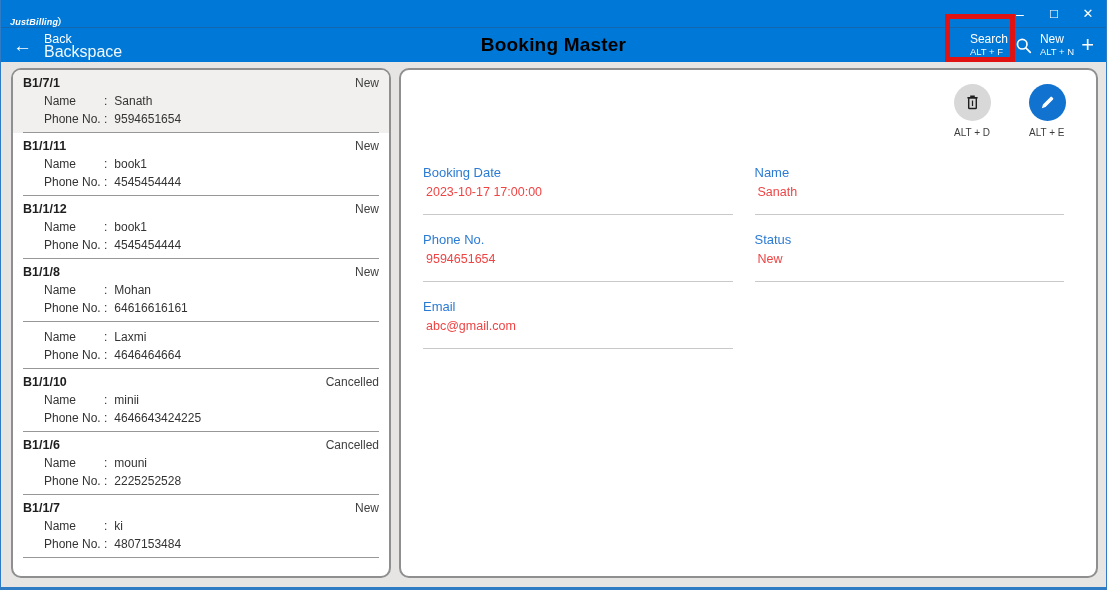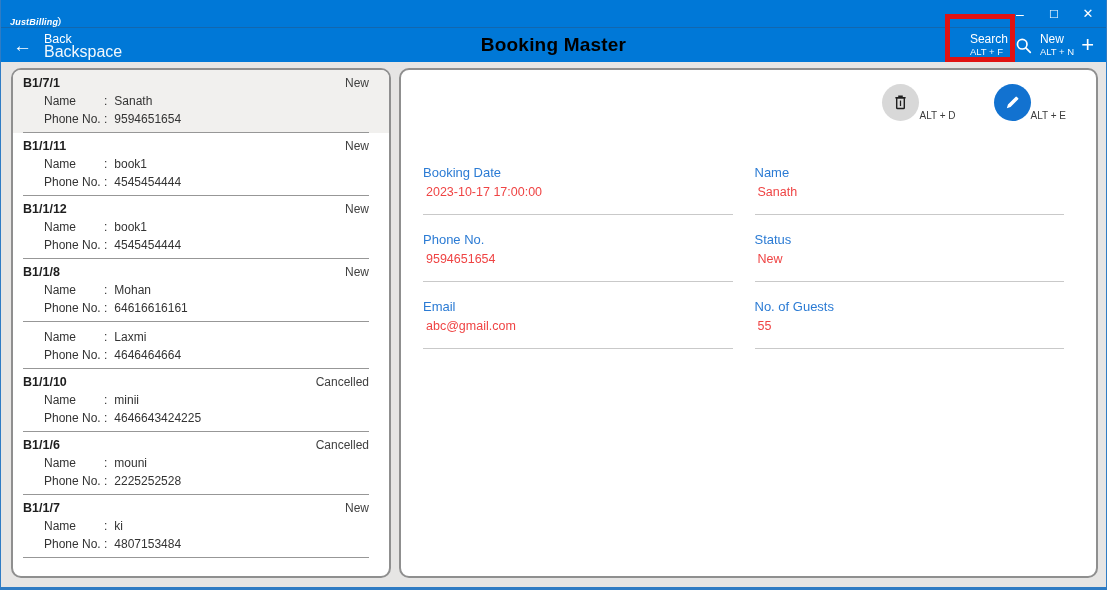--- a/index.html
+++ b/index.html
@@ -39,33 +39,33 @@
   .highlight-box { position:absolute; left:944px; top:14px; width:70px; height:48px;
     border:5px solid #e01212; z-index:40; pointer-events:none; }
 
   
   .content { position:absolute; top:68px; left:0; right:0; bottom:9px; }
   .panel { position:absolute; background:#fff; border:2px solid #8f8f8f; border-radius:10px; }
   .list-panel  { left:10px;  top:0; width:380px; bottom:0; overflow:hidden; }
   .detail-panel{ left:398px; top:0; right:8px;  bottom:0; }
 
   
-  .list-item { padding:5px 20px 0 10px; background:#fff; }
+  .list-item { padding:5px 10px 0 10px; background:#fff; }
   .list-item.selected { background:#f1f0ee; }
   .li-inner { border-bottom:1px solid #979797; padding-bottom:5px; }
   .row1 { display:flex; justify-content:space-between; align-items:baseline; line-height:16px; }
   .item-id { font-size:12.5px; font-weight:bold; color:#1e1e1e; }
   .item-status { font-size:12px; color:#3f3f3f; }
   .rowkv { line-height:16px; margin-top:2px; font-size:12px; color:#333;margin-left:21px; }
   .rowkv .lbl { display:inline-block; width:60px; }
   .rowkv .val { margin-left:7px; }
 
   
   .actions { position:absolute; top:14px; right:30px; display:flex; gap:38px; }
-  .action { display:flex; flex-direction:row; align-items:flex-end; cursor:default; }
+  .action { display:flex; flex-direction:column; align-items:flex-start; cursor:default; }
   .action-circle { width:37px; height:37px; border-radius:50%; display:flex;
     align-items:center; justify-content:center; }
   .action-circle.gray { background:#d8d8d8; }
   .action-circle.blue { background:#1272d0; }
   .action-shortcut { margin-top:6px; font-size:10px; color:#3c3c3c; }
 
   .fields { position:absolute; left:22px; right:32px; top:95px;
     display:grid; grid-template-columns:1fr 1fr; column-gap:22px; }
   .field { margin-bottom:17px; border-bottom:1px solid #c9c9c9; padding-bottom:14px; }
   .f-label { font-size:13px; color:#2b7bd4; line-height:16px; }
@@ -280,21 +280,17 @@
   <div class="field">
     <div class="f-label">Status</div>
     <div class="f-value">New</div>
   </div>
 
   <div class="field">
     <div class="f-label">Email</div>
     <div class="f-value">abc@gmail.com</div>
   </div>
 
-  <div class="field">
-    <div class="f-label">No. of Guests</div>
-    <div class="f-value">55</div>
-  </div>
 </div>
     </div>
 
   </div>
 </div>
 
 </body></html>

